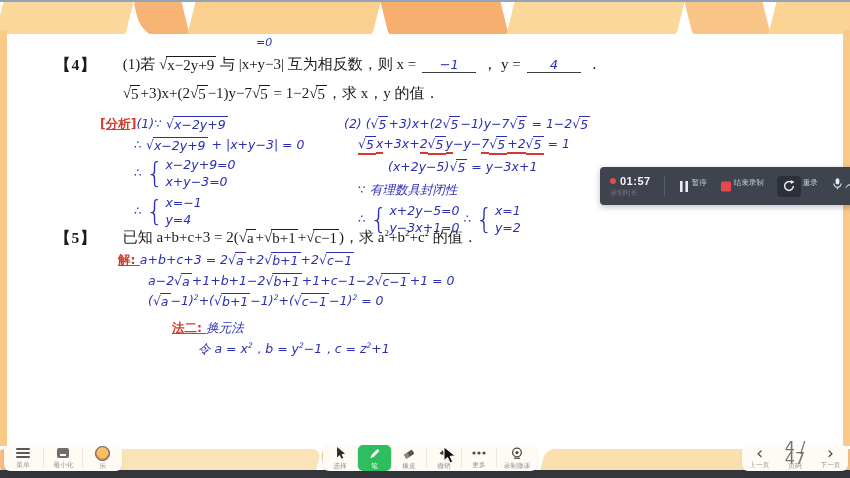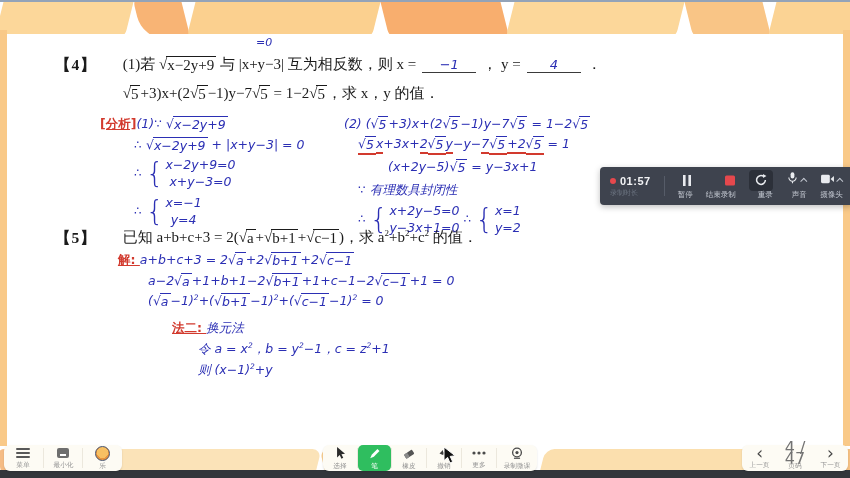--- a/index.html
+++ b/index.html
@@ -45,34 +45,34 @@
   .hw .mline + .mline{margin-top:4px;}
   .rad{display:inline-flex;align-items:flex-start;}
   .rsign{margin-right:-1px;}
   .rbar{border-top:1.3px solid currentColor;padding:0 2px 0 1px;}
   sup.sp{font-size:0.6em;}
   .blank{display:inline-block;min-width:54px;border-bottom:1.5px solid #3a3a3a;text-align:center;
          font-family:"DejaVu Sans",sans-serif;font-style:italic;color:var(--blue);font-size:13px;
          line-height:15px;margin:0 6px;}
   .brc{display:inline-flex;align-items:center;vertical-align:middle;}
   .bopen{font-size:2.2em;font-weight:300;line-height:.85;margin-right:2px;font-style:normal;}
-  .bcol{display:inline-flex;flex-direction:column;text-align:center;}
+  .bcol{display:inline-flex;flex-direction:column;}
   .brow{line-height:1.35;}
   .xu{border-bottom:2px solid var(--red);padding-bottom:1px;}
   .c-red{color:var(--red);font-style:normal;font-weight:bold;text-decoration:underline;}
 
   
   .recorder{position:absolute;left:600px;top:167px;height:38px;background:var(--dark);border-radius:4px;
             display:flex;align-items:center;padding:0 10px;gap:13px;z-index:7;box-shadow:0 2px 6px rgba(0,0,0,.25);}
   .rec-timer{display:flex;flex-direction:column;align-items:flex-start;gap:1px;}
   .rec-time{display:flex;align-items:center;gap:4px;color:#F2F3F5;font-size:11px;font-weight:bold;letter-spacing:.5px;}
   .rec-dot{width:6px;height:6px;border-radius:50%;background:#E5484D;}
   .rec-sub{font-size:7px;color:#6E7683;}
   .rec-div{width:1px;height:20px;background:#565C68;}
-  .rec-btn{display:flex;flex-direction:column;align-items:flex-end;gap:2px;cursor:pointer;}
+  .rec-btn{display:flex;flex-direction:row;align-items:flex-start;gap:2px;cursor:pointer;}
   .rec-btn .ric{height:16px;display:flex;align-items:center;justify-content:center;gap:3px;}
   .rec-btn .rlb{font-size:7.5px;color:#C3C8D1;white-space:nowrap;}
   .ric-box{width:24px;height:21px;background:#2C3039;border-radius:4px;display:flex;align-items:center;justify-content:center;}
   .caret{width:5px;height:5px;border-left:1.4px solid #C3C8D1;border-top:1.4px solid #C3C8D1;transform:rotate(45deg) translateY(1px);}
 
   
   .bar{position:absolute;top:445px;height:26px;background:var(--panel);border-radius:6px;display:flex;
        align-items:stretch;z-index:9;box-shadow:0 1px 2px rgba(0,0,0,.12);}
   .bar .tool{display:flex;flex-direction:column;align-items:center;justify-content:center;gap:1px;
              padding:2px 0 1px;cursor:pointer;position:relative;}
@@ -263,21 +263,20 @@
           <span class="rsign">√</span>
           <span class="rbar">b+1</span>
         </span><span>−1)</span><sup class="sp">2</sup><span>+(</span><span class="rad">
           <span class="rsign">√</span>
           <span class="rbar">c−1</span>
         </span><span>−1)</span><sup class="sp">2</sup><span> = 0</span></div>
     </div>
   <div class="hw" style="left:131px;top:320px;margin-left:41px;">
       <div class="mline"><span class="c-red">法二: </span><span>换元法</span></div>
       <div class="mline" style="padding-left: 26px;"><span>令 a = x</span><sup class="sp">2</sup><span>，b = y</span><sup class="sp">2</sup><span>−1，c = z</span><sup class="sp">2</sup><span>+1</span></div>
-      <div class="mline" style="padding-left: 26px;"><span>则 (x−1)</span><sup class="sp">2</sup><span>+y</span></div>
     </div>
 
   <div class="recorder">
     <div class="rec-timer">
       <div class="rec-time">
           <span class="rec-dot"></span>
           <span>01:57</span>
         </div>
       <div class="rec-sub">录制时长</div>
     </div>

